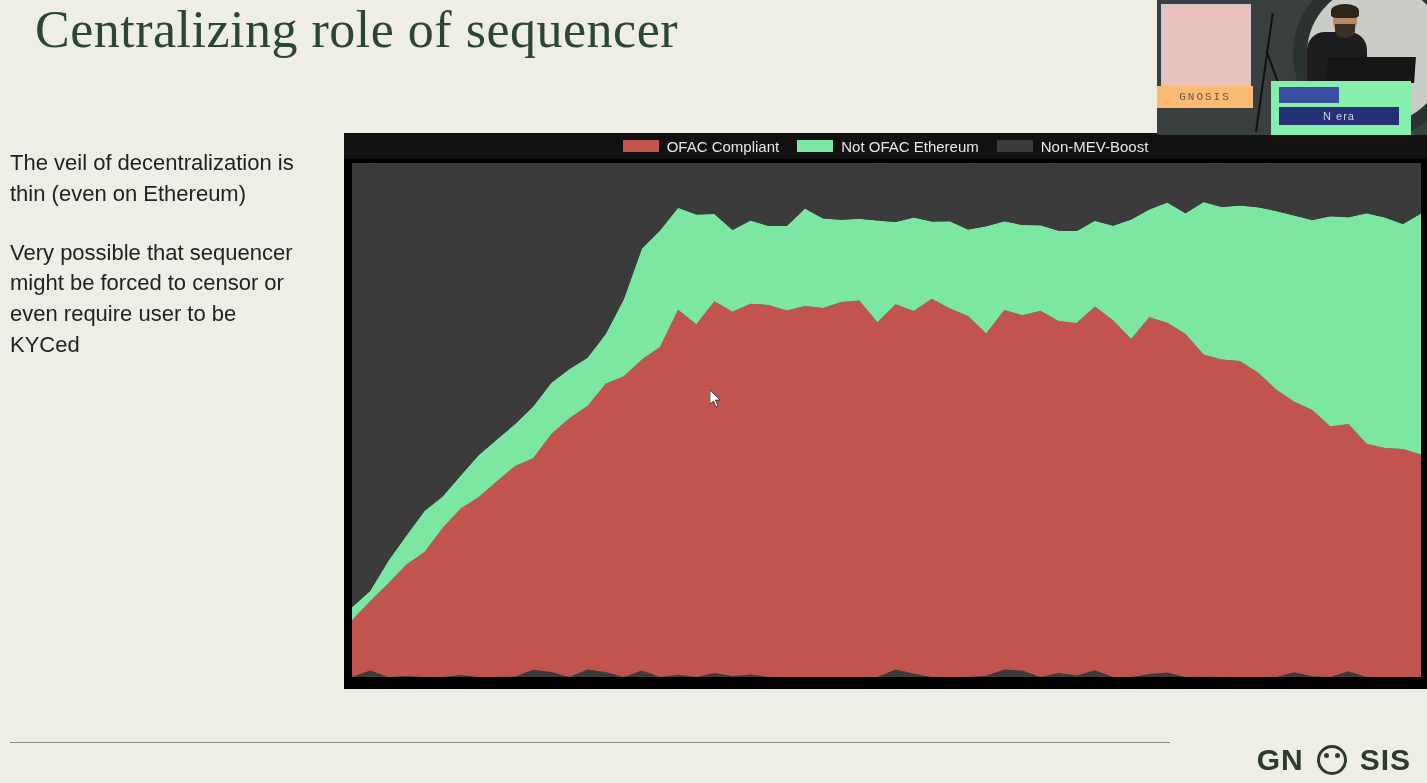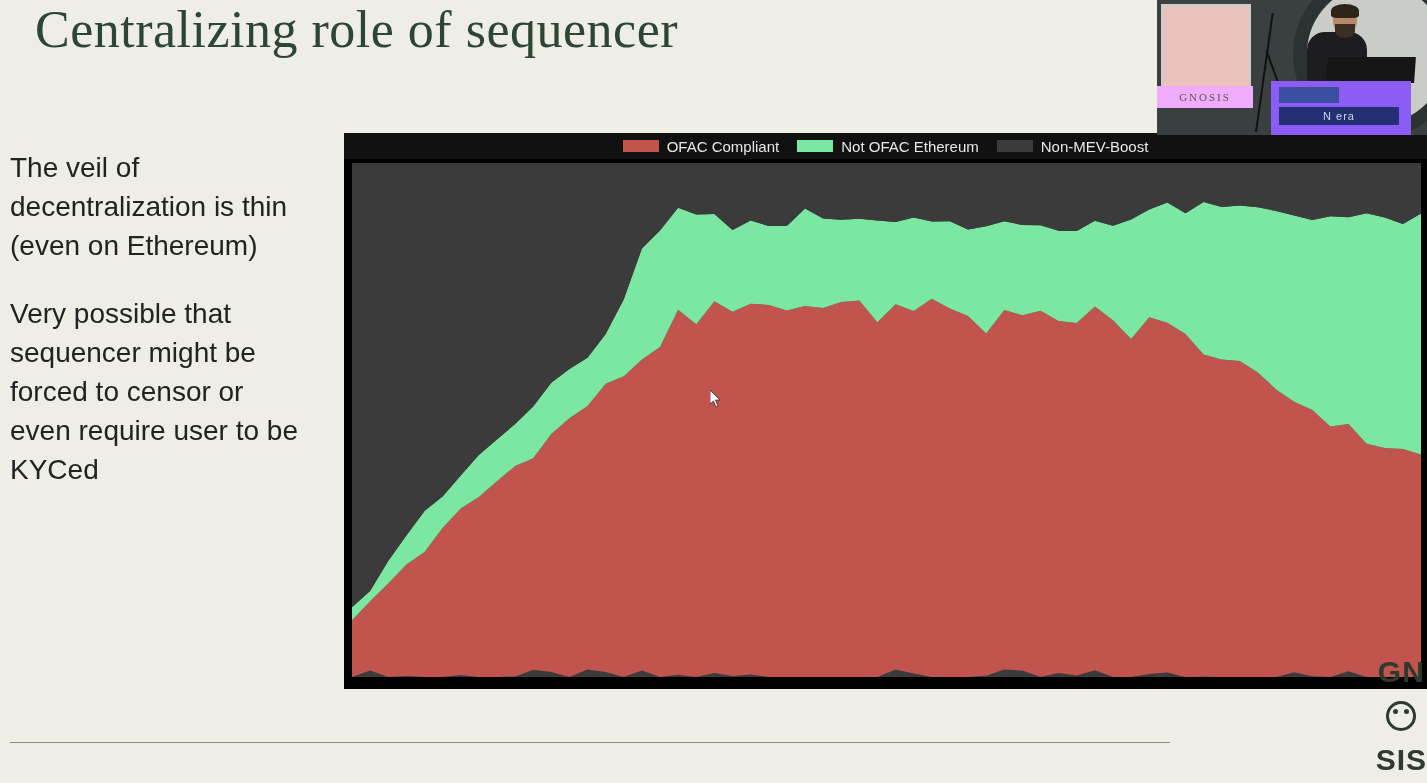--- a/index.html
+++ b/index.html
@@ -25,21 +25,21 @@
     font-weight: 500;
     color: #2c4534;
     letter-spacing: 0.5px;
     margin-left: 11px;
   }
   .body-text {
     position: absolute;
     left: 10px;
     top: 148px;
     width: 300px;
-    font-size: 28px;
+    font-size: 22px;
     line-height: 1.4;
     color: #222;
     font-family: -apple-system, BlinkMacSystemFont, "Segoe UI", Arial, sans-serif;
   }
   .body-text p {
     margin: 0 0 28px 0;
   }
   .chart-wrap {
     position: absolute;
     left: 344px;
@@ -110,23 +110,23 @@
     height: 82px;
     background: #e9c1bd;
     border: 2px solid #ccc;
   }
   .camera .screen-bar {
     position: absolute;
     left: 0;
     top: 86px;
     width: 96px;
     height: 22px;
-    background: #f0abfc;
+    background: #fdba74;
     color: #555c45;
-    font-family: Liberation Serif, serif;
+    font-family: Liberation Mono, monospace;
     font-size: 11px;
     letter-spacing: 2px;
     display: flex;
     align-items: center;
     justify-content: center;
   }
   .camera .disc {
     position: absolute;
     right: -34px;
     top: -30px;
@@ -135,21 +135,21 @@
     border-radius: 50%;
     background: #c9ccc7;
     border: 14px solid #2b3332;
   }
   .camera .podium {
     position: absolute;
     right: 16px;
     bottom: 0;
     width: 140px;
     height: 54px;
-    background: #8b5cf6;
+    background: #86efac;
   }
   .camera .podium .panel1 {
     position: absolute;
     left: 8px;
     top: 6px;
     width: 60px;
     height: 16px;
     background: #3b4fa1;
   }
   .camera .podium .panel2 {
@@ -246,31 +246,30 @@
   .footer-rule {
     position: absolute;
     left: 10px;
     bottom: 40px;
     width: 1160px;
     height: 1px;
     background: #8d8d82;
   }
   .logo {
     position: absolute;
-    right: 0;
+    right: 16px;
     bottom: 6px;
     font-family: Arial, Helvetica, sans-serif;
     font-weight: 700;
     font-size: 30px;
     letter-spacing: 1px;
     color: #2d3a2d;
     display: flex;
     align-items: center;
     gap: 12px;
-    flex-direction: column;
   }
   .logo .owl {
     display: inline-block;
     width: 24px;
     height: 24px;
     border: 3px solid #2d3a2d;
     border-radius: 50%;
     position: relative;
     margin: 0 1px;
   }

